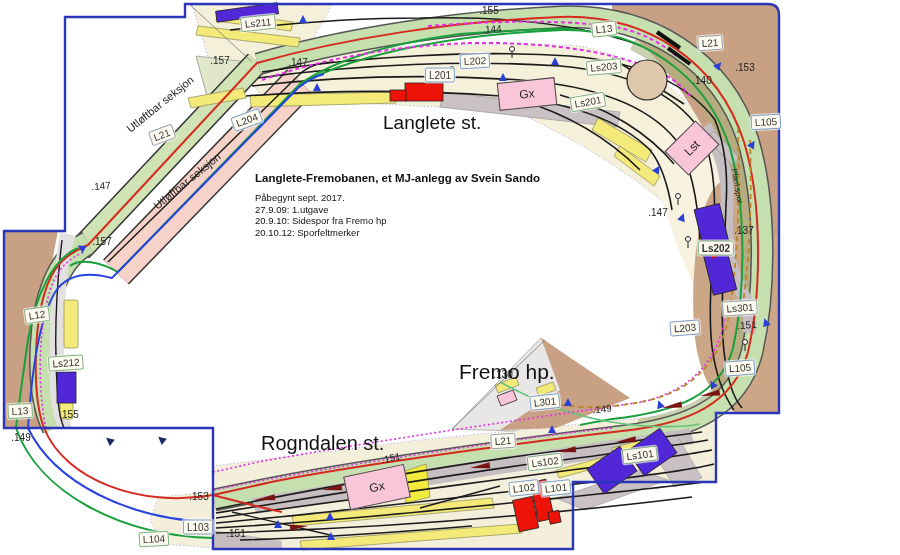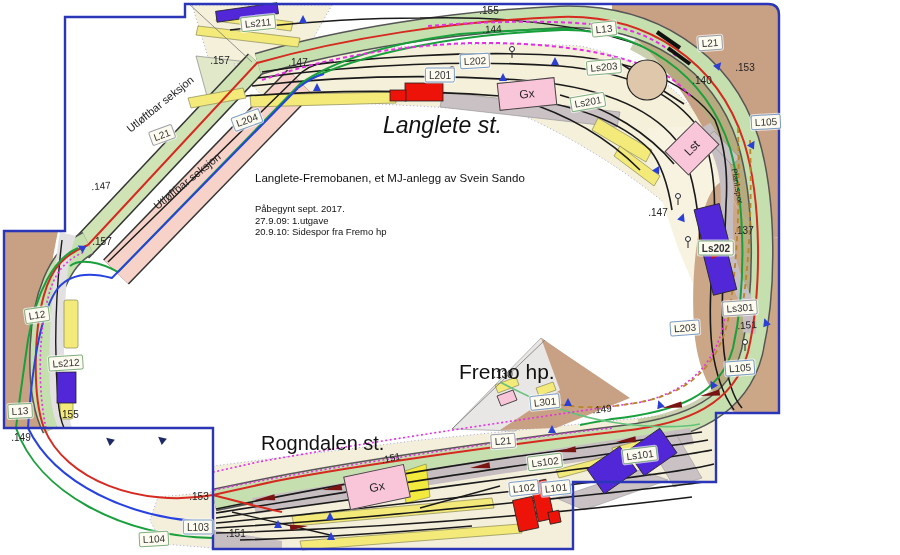--- a/index.html
+++ b/index.html
@@ -40,21 +40,21 @@
     transform:translate(-50%,-50%);
     font-size:11px;color:#222;white-space:nowrap;
   }
   .station{
     position:absolute;
     color:#111;white-space:nowrap;
   }
   #info-block{
     position:absolute;left:255px;top:172px;color:#111;
   }
-  #info-title{font-size:11.5px;font-weight:normal;margin-bottom:19px;}
+  #info-title{font-size:11.5px;font-weight:bold;margin-bottom:8px;}
   .info-line{font-size:9.5px;line-height:11.5px;}
 </style>
 </head>
 <body>
 
 <div id="stage">
 
 <svg id="plan-svg" width="900" height="555" viewBox="0 0 900 555">
 
   <g>
@@ -337,27 +337,28 @@
       <div class="meas" style="left: 69px; top: 414px; transform: translate(-50%, -50%) rotate(0deg);">.155</div>
       <div class="meas" style="left: 21px; top: 437px; transform: translate(-50%, -50%) rotate(0deg);">.149</div>
       <div class="meas" style="left: 503px; top: 374px; transform: translate(-50%, -50%) rotate(0deg);">.130</div>
       <div class="meas" style="left: 602px; top: 409px; transform: translate(-50%, -50%) rotate(-6deg);">.149</div>
       <div class="meas" style="left: 391px; top: 458px; transform: translate(-50%, -50%) rotate(-13deg);">.151</div>
       <div class="meas" style="left: 199px; top: 496px; transform: translate(-50%, -50%) rotate(0deg);">.153</div>
       <div class="meas" style="left: 236px; top: 533px; transform: translate(-50%, -50%) rotate(0deg);">.151</div>
       <div class="caption" style="left: 160px; top: 104px; transform: translate(-50%, -50%) rotate(-39deg);">Utløftbar seksjon</div>
       <div class="caption" style="left: 187px; top: 181px; transform: translate(-50%, -50%) rotate(-39deg);">Utløftbar seksjon</div>
       <div class="caption" style="left: 737px; top: 186px; font-size: 8px; transform: translate(-50%, -50%) rotate(80deg);">Planl.spor</div>
-      <div class="station" style="left: 383px; top: 112px; font-size: 23px; font-style: italic;">Langlete st.</div>
+      <div class="station" style="left: 383px; top: 112px; font-size: 19px;">Langlete st.</div>
       <div class="station" style="left: 261px; top: 432px; font-size: 20px;">Rogndalen st.</div>
       <div class="station" style="left: 459px; top: 360px; font-size: 21px;">Fremo hp.</div>
     </div>
 
 <div id="info-block">
   <div id="info-title">Langlete-Fremobanen, et MJ-anlegg av Svein Sando</div>
   <div id="info-lines">
         <div class="info-line">Påbegynt sept. 2017.</div>
         <div class="info-line">27.9.09: 1.utgave</div>
         <div class="info-line">20.9.10: Sidespor fra Fremo hp</div>
+        <div class="info-line">20.10.12: Sporfeltmerker</div>
       </div>
 </div>
 
 </div>
 
 </body></html>

